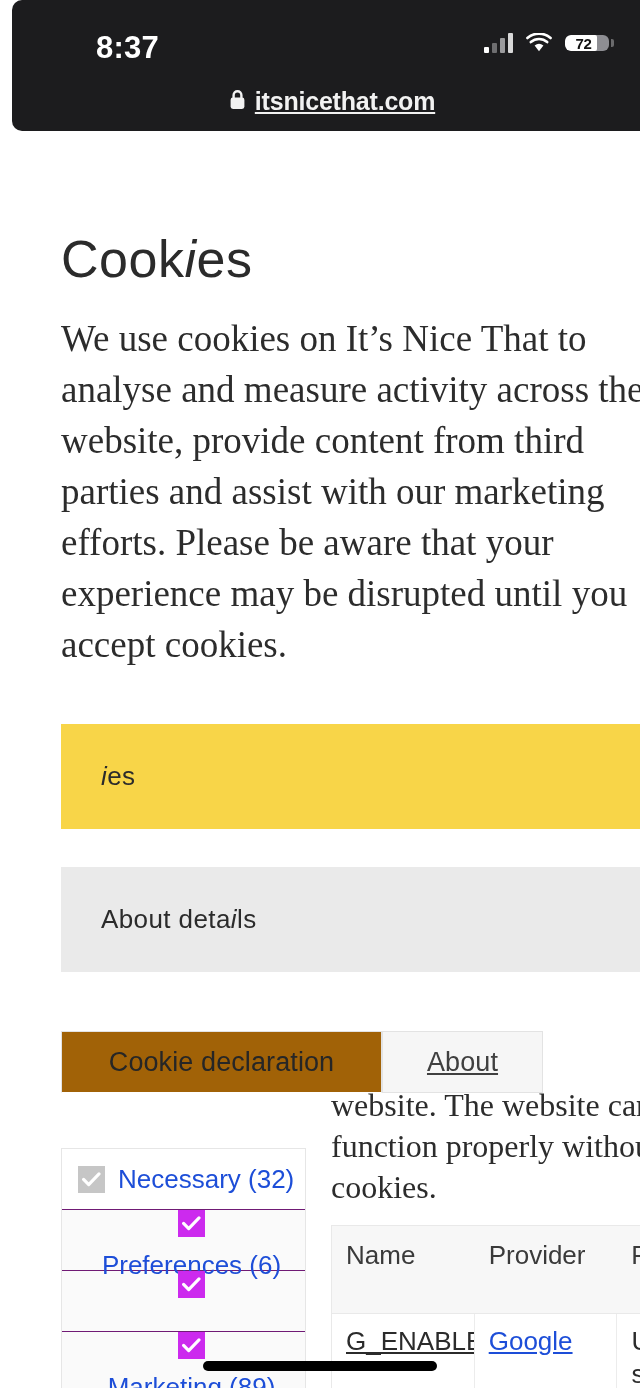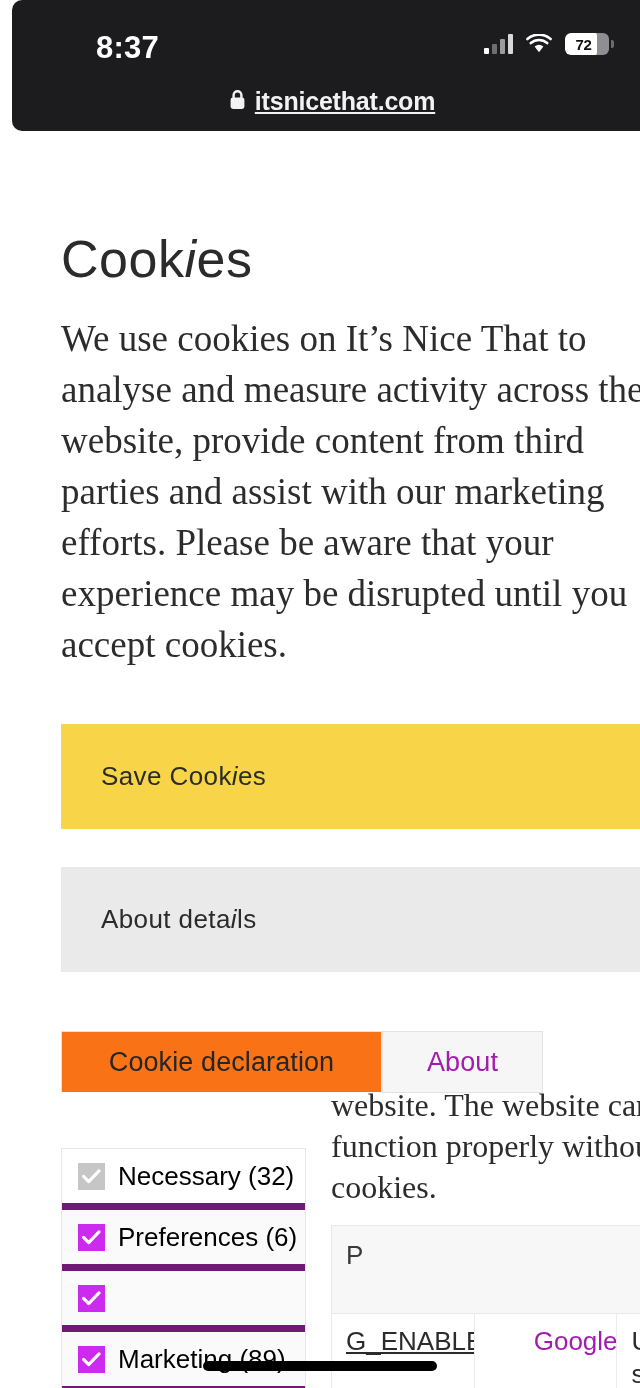--- a/index.html
+++ b/index.html
@@ -31,21 +31,21 @@
   }
   .signal { display:flex; align-items:flex-end; gap:3px; height:20px; }
   .signal i { display:block; width:5px; background:#fff; border-radius:1px; }
   .signal i:nth-child(1){ height:6px;  background:#fff; }
   .signal i:nth-child(2){ height:10px; background:#6e6e70; }
   .signal i:nth-child(3){ height:15px; background:#9b9b9d; }
   .signal i:nth-child(4){ height:20px; background:#d8d8d8; }
 
   .wifi { position:relative; width:26px; height:20px; }
   .battery {
-    position:relative; width:44px; height:22px;
+    position:relative; width:44px; height:16px;
     border-radius:6px; background:#8e8e93; overflow:hidden;
     display:flex; align-items:center;
   }
   .battery .fill {
     position:absolute; left:0; top:0; height:100%; width:72%;
     background:#fff; border-radius:6px 2px 2px 6px;
   }
   .battery .pct {
     position:relative; z-index:2; width:100%; text-align:center;
     font-size:15px; font-weight:bold; color:#111;
@@ -98,51 +98,52 @@
     position:absolute; left:61px; top:900px; width:600px; height:360px;
   }
   .tabs { position:relative; height:62px; }
   .tab {
     position:absolute; top:0; height:62px;
     display:flex; align-items:center; justify-content:center;
     font-size:27px; color:#3a3a3a; cursor:pointer;
     border:1px solid #e3e3e3; letter-spacing:0.1px;
   }
   .tab-declaration {
-    left:0; width:321px; background:#f97316;
+    left:0; width:321px; background:#a16207;
     border-bottom-color:#ffffff; color:#262626;
   }
   .tab-about {
     left:321px; width:161px; background:#f6f6f6;
-    color:#a21caf;
+    color:#404040;
+    text-decoration:underline;
   }
 
   .tab-body { position:relative; height:298px; }
 
   
   .overflow-text {
     position:absolute; left:270px; top:-8px; width:430px;
     font-family:"Liberation Serif", serif;
     font-size:32px; line-height:41px; color:#2c2c2c;
     white-space:nowrap;
   }
 
   
   .cat-list {
     position:absolute; left:0; top:55px; width:245px;
     border:1px solid #e6e6e6; border-bottom:none; background:#fff;
   }
   .cat-item {
     display:flex; align-items:center; gap:13px;
     height:61px; padding-left:16px;
-    border-bottom:7px solid #701a75;
-    font-size:26px; color:#000000; cursor:pointer;
+    border-bottom:1px solid #701a75;
+    font-size:26px; color:#1d4ed8; cursor:pointer;
     background:#fff;
   }
-  .cat-item.alt { background:#fafafa; }
+  .cat-item.alt { background:#fafafa;flex-direction:column; }
   .cbox {
     width:27px; height:27px; flex:0 0 27px;
     display:flex; align-items:center; justify-content:center;
     background:#cc2aee;
   }
   .cbox.disabled { background:#c6c6c6; }
   .cbox svg { display:block; }
 
   
   .ck-table {
@@ -160,21 +161,21 @@
   .ck-row { display:flex; height:80px; }
   .ck-row div {
     padding:12px 0 0 14px; font-size:26px; color:#2b2b2b;
     white-space:nowrap; overflow:hidden;
     border-right:1px solid #ececec;
   }
   .col-name { width:160px; }
   .col-prov { width:160px; }
   .col-purp { width:160px; }
   .ck-row .col-purp { border-right:none; }
-  .ck-row .lnk { color:#a21caf;margin-left:45px; }
+  .ck-row .lnk { text-decoration:underline; color:#1d4ed8; }
   .ck-row .col-name span { text-decoration:underline; }
   .purp-2 { font-size:26px; color:#2b2b2b; display:block; margin-top:2px; }
 
   
   .home-indicator {
     position:absolute; left:203px; top:1361px;
     width:234px; height:10px; border-radius:6px; background:#000;
     z-index:40;
   }
 </style>
@@ -222,21 +223,20 @@
     </div>
   </div>
 
   <div class="page">
 
     <h1 class="heading"><span>Cook</span><span class="it">i</span><span>es</span></h1>
 
     <p class="intro">We use cookies on It’s Nice That to analyse and measure activity across the website, provide content from third parties and assist with our marketing efforts. Please be aware that your experience may be disrupted until you accept cookies.</p>
 
     <button class="btn btn-save">
-        <span>Save Cook</span>
         <span class="it">i</span>
         <span>es</span>
       </button>
 
     <button class="btn btn-hide">
         <span>About deta</span>
         <span class="it">i</span>
         <span>ls</span>
       </button>
 
@@ -284,20 +284,22 @@
               <svg width="19" height="15" viewBox="0 0 19 15">
                   <path d="M1.6 7.4 L6.7 12.6 L17 1.9" stroke="#fff" stroke-width="3.1" fill="none" stroke-linecap="round" stroke-linejoin="round"></path>
                 </svg>
             </span>
             <span>Marketing (89)</span>
           </div>
         </div>
 
         <div class="ck-table">
           <div class="ck-head">
+            <div class="col-name">Name</div>
+            <div class="col-prov">Provider</div>
             <div class="col-purp">P</div>
           </div>
           <div class="ck-row">
             <div class="col-name"><span>G_ENABLED</span></div>
             <div class="col-prov"><a class="lnk">Google</a></div>
             <div class="col-purp">
               <span>U</span>
               <span class="purp-2">s</span>
             </div>
           </div>

